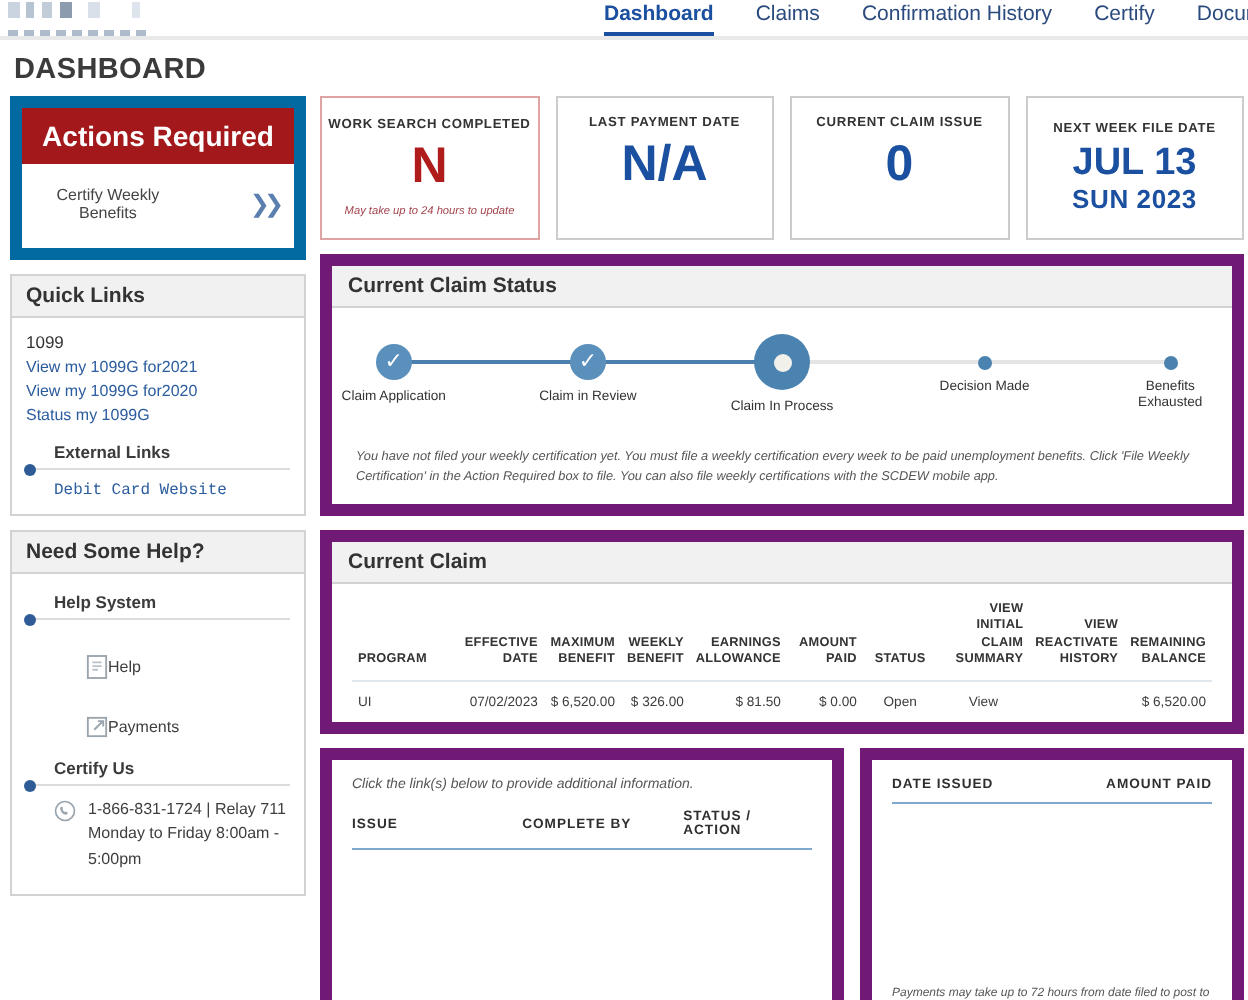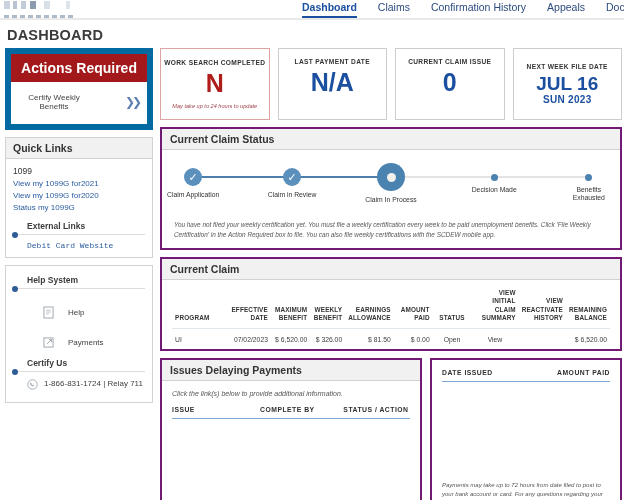--- a/index.html
+++ b/index.html
@@ -87,21 +87,21 @@
   .sub-rule { position: relative; height: 1px; background: #dcdcdc; margin: 3px 0 6px 0; }
   .sub-rule::before {
     content: ""; position: absolute; left: -1px; top: -2.5px;
     width: 6px; height: 6px; border-radius: 50%; background: #2f5c96;
   }
   .ext-link {
     display: block; font-size: 8px; color: #2b5c9e;
     margin-left: 14px; cursor: pointer; font-family: Liberation Mono, monospace;
   }
   .help-row {
-    display: flex; align-items: center; gap: 14px;
+    display: flex; align-items: center; gap: 0;
     margin: 17px 0 7px 14px; font-size: 8px; color: #3e3e3e; cursor: pointer; padding-left: 16px;
   }
   .ico { width: 11px; height: 13px; flex: none; }
   .contact-row { display: flex; gap: 6px; margin-left: 14px; }
   .contact-txt { font-size: 8px; color: #3e3e3e; line-height: 1.55; }
 
   
   .stats { display: flex; gap: 8px; margin-bottom: 7px; }
   .stat {
     flex: 1; height: 72px; border: 1px solid #cccccc; background: #fff;
@@ -114,31 +114,31 @@
     letter-spacing: .35px; text-transform: uppercase;
   }
   .stat-value {
     font-size: 25px; font-weight: bold; color: #1b4fa0;
     line-height: 1.15; margin-top: 3px;
     font-family: "Liberation Sans Narrow","Liberation Sans", sans-serif;
   }
   .stat-value.red { color: #b01c1c; }
   .stat-value.sm { font-size: 19px; }
   .stat-sub {
-    font-size: 10px; font-weight: bold; color: #1b4fa0;
+    font-size: 13px; font-weight: bold; color: #1b4fa0;
     letter-spacing: .3px; margin-top: -1px;
     font-family: "Liberation Sans Narrow","Liberation Sans", sans-serif;
   }
   .stat-note {
     font-size: 5.6px; font-style: italic; color: #a2444c; margin-top: 5px;
   }
   .stat-spacer { height: 13px; }
 
   
-  .panel { background: #fff; border: 2px solid #701a75; margin-bottom: 7px; }
+  .panel { background: #fff; border: 6px solid #701a75; margin-bottom: 7px; }
   .panel-hd {
     background: #f1f1f1; border-bottom: 1px solid #d2d2d2;
     padding: 4px 8px; font-size: 10.5px; font-weight: bold; color: #333;
     font-family: "Liberation Sans Narrow","Liberation Sans", sans-serif;
   }
   .panel-bd { padding: 9px 10px 8px 10px; }
 
   
   .stepper { position: relative; height: 46px; margin: 4px 4px 0 4px; }
   .track {
@@ -219,21 +219,21 @@
 </head>
 <body>
 
 <div class="topbar">
   <div class="logo-stub"></div>
   <div class="logo-stub2"></div>
   <div class="nav">
     <div class="nav-item active">Dashboard</div>
     <div class="nav-item">Claims</div>
     <div class="nav-item">Confirmation History</div>
-    <div class="nav-item">Appeals</div>
+    <div class="nav-item">Certify</div>
     <div class="nav-item">Documents</div>
 
   </div>
 </div>
 
 <div class="page-title">DASHBOARD</div>
 
 <div class="layout">
 
   <div class="sidebar">
@@ -255,20 +255,21 @@
         <span class="ql-link">View my 1099G for2021</span>
         <span class="ql-link">View my 1099G for2020</span>
         <span class="ql-link">Status my 1099G</span>
         <div class="sub-head">External Links</div>
         <div class="sub-rule"></div>
         <span class="ext-link">Debit Card Website</span>
       </div>
     </div>
 
     <div class="card">
+      <div class="card-hd">Need Some Help?</div>
       <div class="card-bd" style="padding:9px 7px 11px 7px;">
         <div class="sub-head" style="margin-top:0;">Help System</div>
         <div class="sub-rule"></div>
 
         <div class="help-row">
           <svg class="ico" viewBox="0 0 12 14">
             <rect x="1" y="1" width="10" height="12" fill="#fff" stroke="#9aa4ad"></rect>
             <path d="M3.5 4.5h5M3.5 6.5h5M3.5 8.5h3" stroke="#b9c1c8" fill="none"></path>
           </svg>
           <span>Help</span>
@@ -285,20 +286,21 @@
         <div class="sub-head">Certify Us</div>
         <div class="sub-rule"></div>
 
         <div class="contact-row">
           <svg class="ico" viewBox="0 0 13 13">
             <circle cx="6.5" cy="6.5" r="5.6" fill="none" stroke="#9aa4ad"></circle>
             <path d="M4 4.2c.9-.6 1.5.6 1.2 1.1-.4.6.9 2 1.6 1.7.6-.3 1.6.2 1.2 1.1-.4.9-2 .7-3.1-.4S3.3 4.7 4 4.2z" fill="#9aa4ad"></path>
           </svg>
           <div class="contact-txt">
             <div>1-866-831-1724 | Relay 711</div>
+            <div>Monday to Friday 8:00am - 5:00pm</div>
           </div>
         </div>
       </div>
     </div>
   </div>
 
   <div class="main">
 
     <div class="stats">
       <div class="stat alert">
@@ -311,21 +313,21 @@
         <div class="stat-value">N/A</div>
         <div class="stat-spacer"></div>
       </div>
       <div class="stat">
         <div class="stat-label">CURRENT CLAIM ISSUE</div>
         <div class="stat-value">0</div>
         <div class="stat-spacer"></div>
       </div>
       <div class="stat">
         <div class="stat-label">NEXT WEEK FILE DATE</div>
-        <div class="stat-value sm">JUL 16</div>
+        <div class="stat-value sm">JUL 13</div>
         <div class="stat-sub">SUN 2023</div>
       </div>
     </div>
 
     <div class="panel">
       <div class="panel-hd">Current Claim Status</div>
       <div class="panel-bd">
         <div class="stepper">
           <div class="track"></div>
           <div class="track-fill"></div>
@@ -390,21 +392,20 @@
               <td>$ 6,520.00</td>
             </tr>
           </tbody>
         </table>
       </div>
     </div>
 
     <div class="split">
 
       <div class="panel issues">
-        <div class="panel-hd">Issues Delaying Payments</div>
         <div class="panel-bd">
           <div class="hint">Click the link(s) below to provide additional information.</div>
           <table class="mini-tbl">
             <thead>
               <tr>
                 <th style="width:37%">ISSUE</th>
                 <th style="width:35%">COMPLETE BY</th>
                 <th>STATUS / ACTION</th>
               </tr>
             </thead>

